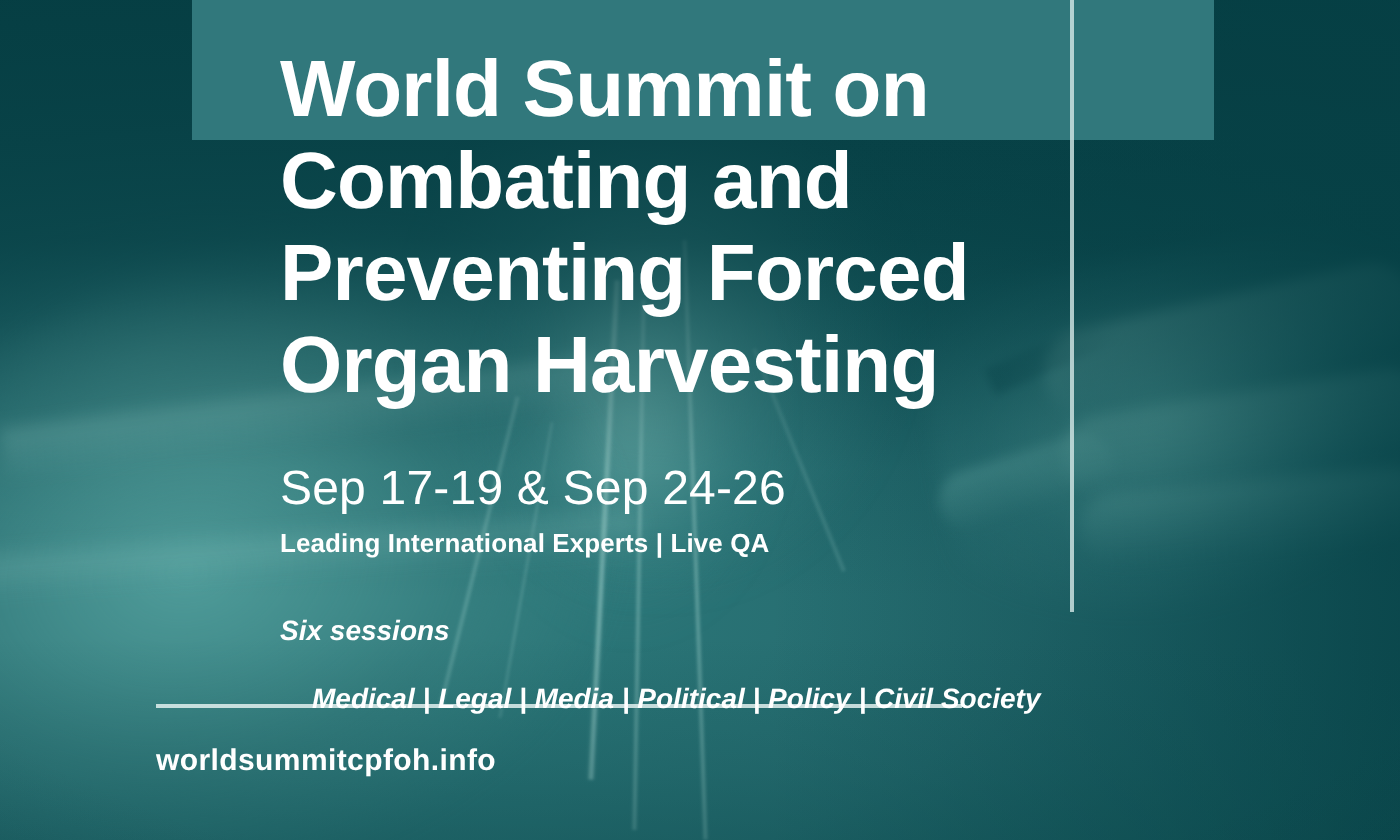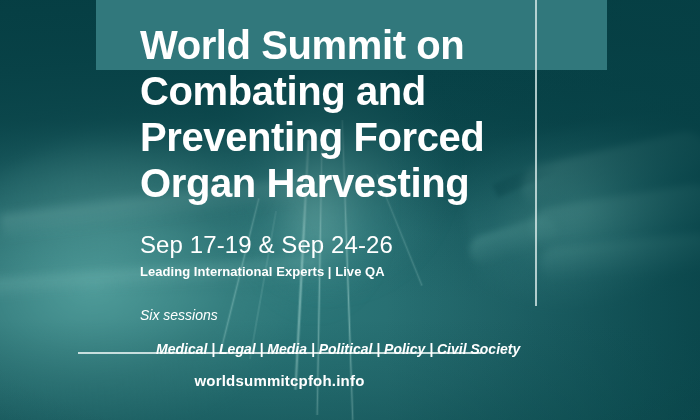--- a/index.html
+++ b/index.html
@@ -267,21 +267,21 @@
   }
 
   .sessions-label {
     position: absolute;
     left: 140px;
     top: 306px;
     margin: 0;
     color: #ffffff;
     font-size: 14px;
     line-height: 18px;
-    font-weight: 400;
+    font-weight: 700;
     font-style: italic;
   }
 
   .sessions-list {
     position: absolute;
     left: 140px;
     top: 324px;
     margin: 16px;
     color: #ffffff;
     font-size: 14px;
@@ -289,21 +289,21 @@
     font-weight: 700;
     font-style: italic;
   }
 
   .website {
     position: absolute;
     left: 78px;
     top: 371px;
     width: 403px;
     margin: 0;
-    text-align: center;
+    text-align: left;
     color: #ffffff;
     font-size: 15px;
     line-height: 20px;
     font-weight: 700;
     letter-spacing: 0.2px;
   }
 </style>
 </head>
 <body>
 

